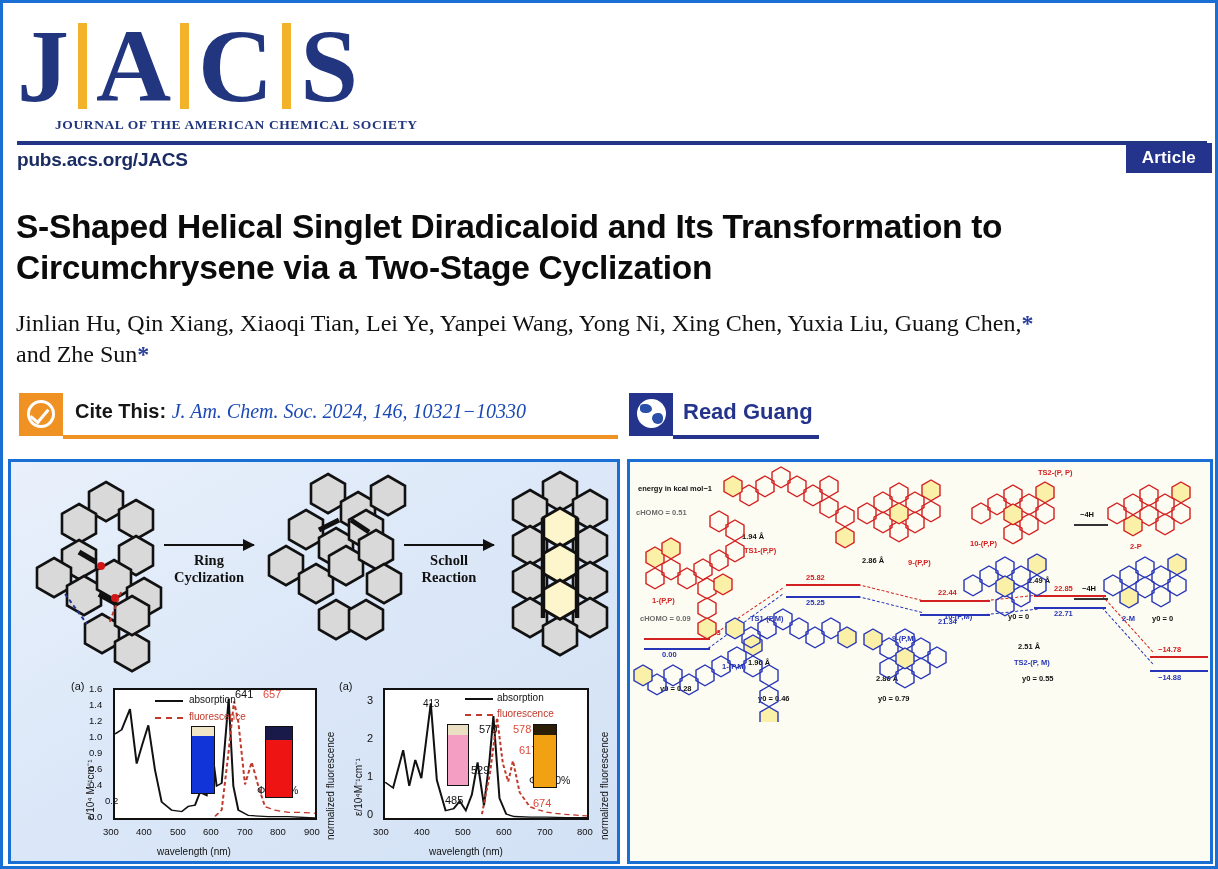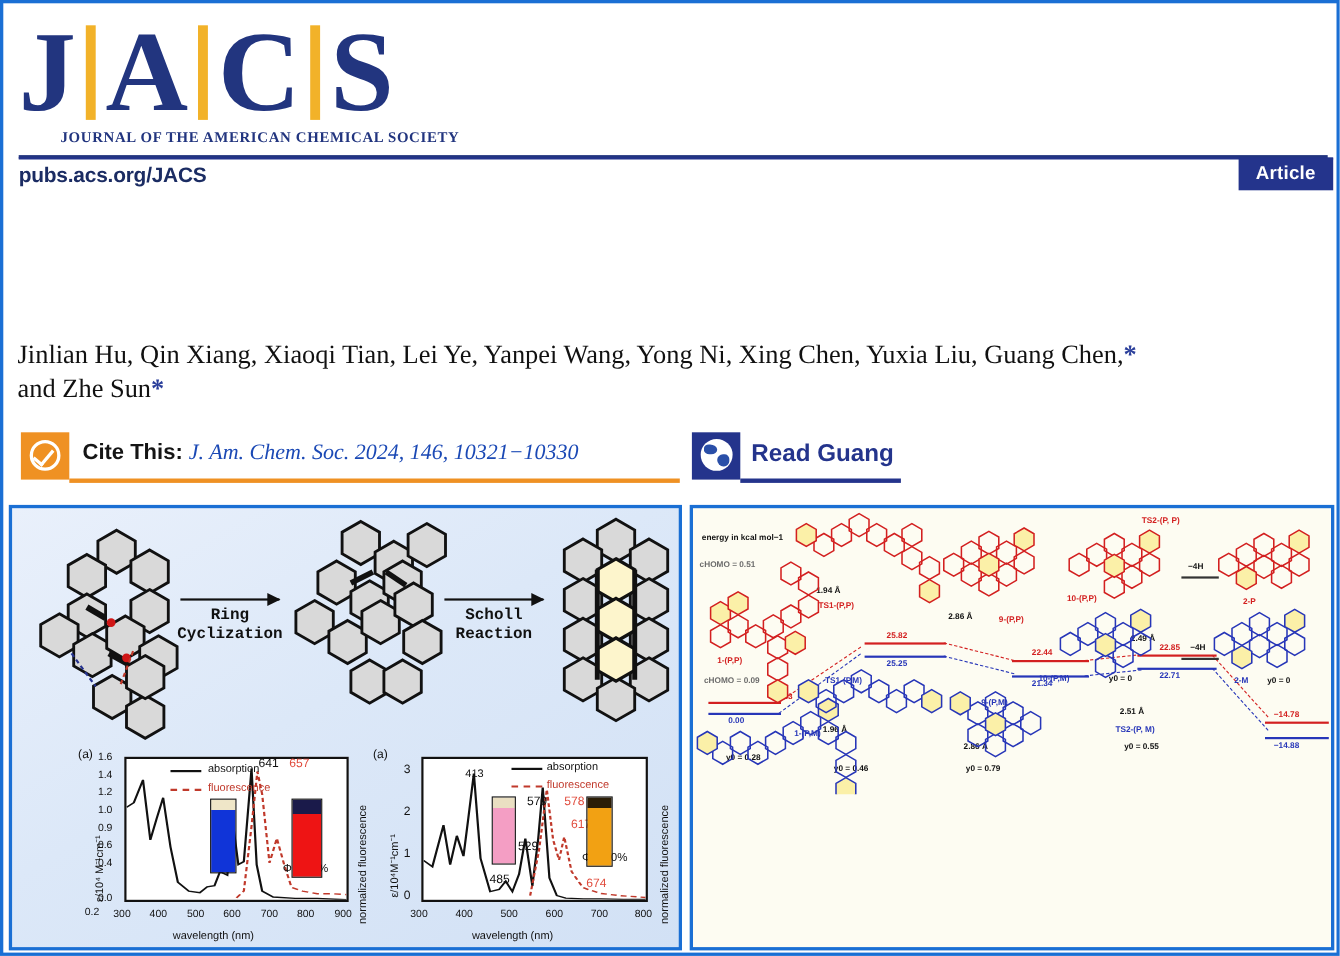--- a/index.html
+++ b/index.html
@@ -63,21 +63,21 @@
             background:linear-gradient(150deg,#e9f0fb 0%,#dce8f8 45%,#d2e1f5 100%);}
   #toc-right{position:absolute;left:624px;top:456px;width:586px;height:405px;
              border:3px solid #1a6fd4;box-sizing:border-box;background:#fdfcf2;}
 
   .hexmol{position:absolute;}
   .hexmol svg{display:block;}
   .arrow-wrap{position:absolute;text-align:center;}
   .arrow-line{position:relative;width:90px;height:2px;background:#111;margin:0 auto;}
   .arrow-line:after{content:"";position:absolute;right:-1px;top:-5px;border-left:12px solid #111;
                     border-top:6px solid transparent;border-bottom:6px solid transparent;}
-  .arrow-label{font-family:Liberation Mono, monospace;font-weight:bold;font-size:14.5px;
+  .arrow-label{font-family:Liberation Serif, serif;font-weight:bold;font-size:14.5px;
                color:#111;line-height:17px;margin-top:6px;}
 
   
   .spec{position:absolute;}
   .spec .plotbox{position:absolute;border:2px solid #111;background:#fff;box-sizing:border-box;}
   .spec .tlabel{position:absolute;font-family:"Liberation Sans",sans-serif;font-size:9.5px;color:#111;}
   .spec .tlabel.red{color:#e04b3c;}
   .spec .axname{position:absolute;font-family:"Liberation Sans",sans-serif;font-size:10px;color:#111;}
   .spec .vax{transform:rotate(-90deg);transform-origin:left top;white-space:nowrap;}
   .spec .panlab{position:absolute;font-family:"Liberation Sans",sans-serif;font-size:11px;color:#111;}
@@ -115,20 +115,21 @@
       </div>
       <div class="jacs-sub">JOURNAL OF THE AMERICAN CHEMICAL SOCIETY</div>
     </div>
 
     <div id="logo-rule"></div>
     <div id="badge-rule"></div>
     <div id="pubsurl">pubs.acs.org/JACS</div>
     <div id="article-badge">Article</div>
   </div>
 
+  <div id="title">S-Shaped Helical Singlet Diradicaloid and Its Transformation to Circumchrysene via a Two-Stage Cyclization</div>
   <div id="authors">
     <span>Jinlian Hu, Qin Xiang, Xiaoqi Tian, Lei Ye, Yanpei Wang, Yong Ni, Xing Chen, Yuxia Liu, Guang Chen,</span><span class="ast">*</span><br>
     <span>and Zhe Sun</span><span class="ast">*</span>
   </div>
 
   <div id="citebar">
     <div id="cite-check">
       <div class="ring"></div>
         <div class="tick"></div>
     </div>
@@ -272,21 +273,21 @@
       <div class="cuvette" style="left:122px;top:46px;width:22px;height:66px;background:linear-gradient(#efe6c8 0 14%,#1034d8 14% 100%);"></div>
       <div class="cuvette" style="left:196px;top:46px;width:26px;height:70px;background:linear-gradient(#1a1a4a 0 18%,#ee1414 18% 100%);"></div>
 
       <div class="tlabel" style="left:20px;top:3px;">1.6</div>
       <div class="tlabel" style="left:20px;top:19px;">1.4</div>
       <div class="tlabel" style="left:20px;top:35px;">1.2</div>
       <div class="tlabel" style="left:20px;top:51px;">1.0</div>
       <div class="tlabel" style="left:20px;top:67px;">0.9</div>
       <div class="tlabel" style="left:20px;top:83px;">0.6</div>
       <div class="tlabel" style="left:20px;top:99px;">0.4</div>
-      <div class="tlabel" style="left:8px;top:115px;margin-top:29px;">0.2</div>
+      <div class="tlabel" style="left:36px;top:115px;">0.2</div>
       <div class="tlabel" style="left:20px;top:131px;text-align:center;">0.0</div>
 
       <div class="tlabel" style="left:34px;top:146px;">300</div>
       <div class="tlabel" style="left:67px;top:146px;">400</div>
       <div class="tlabel" style="left:101px;top:146px;">500</div>
       <div class="tlabel" style="left:134px;top:146px;">600</div>
       <div class="tlabel" style="left:168px;top:146px;">700</div>
       <div class="tlabel" style="left:201px;top:146px;">800</div>
       <div class="tlabel" style="left:235px;top:146px;">900</div>
     </div>

